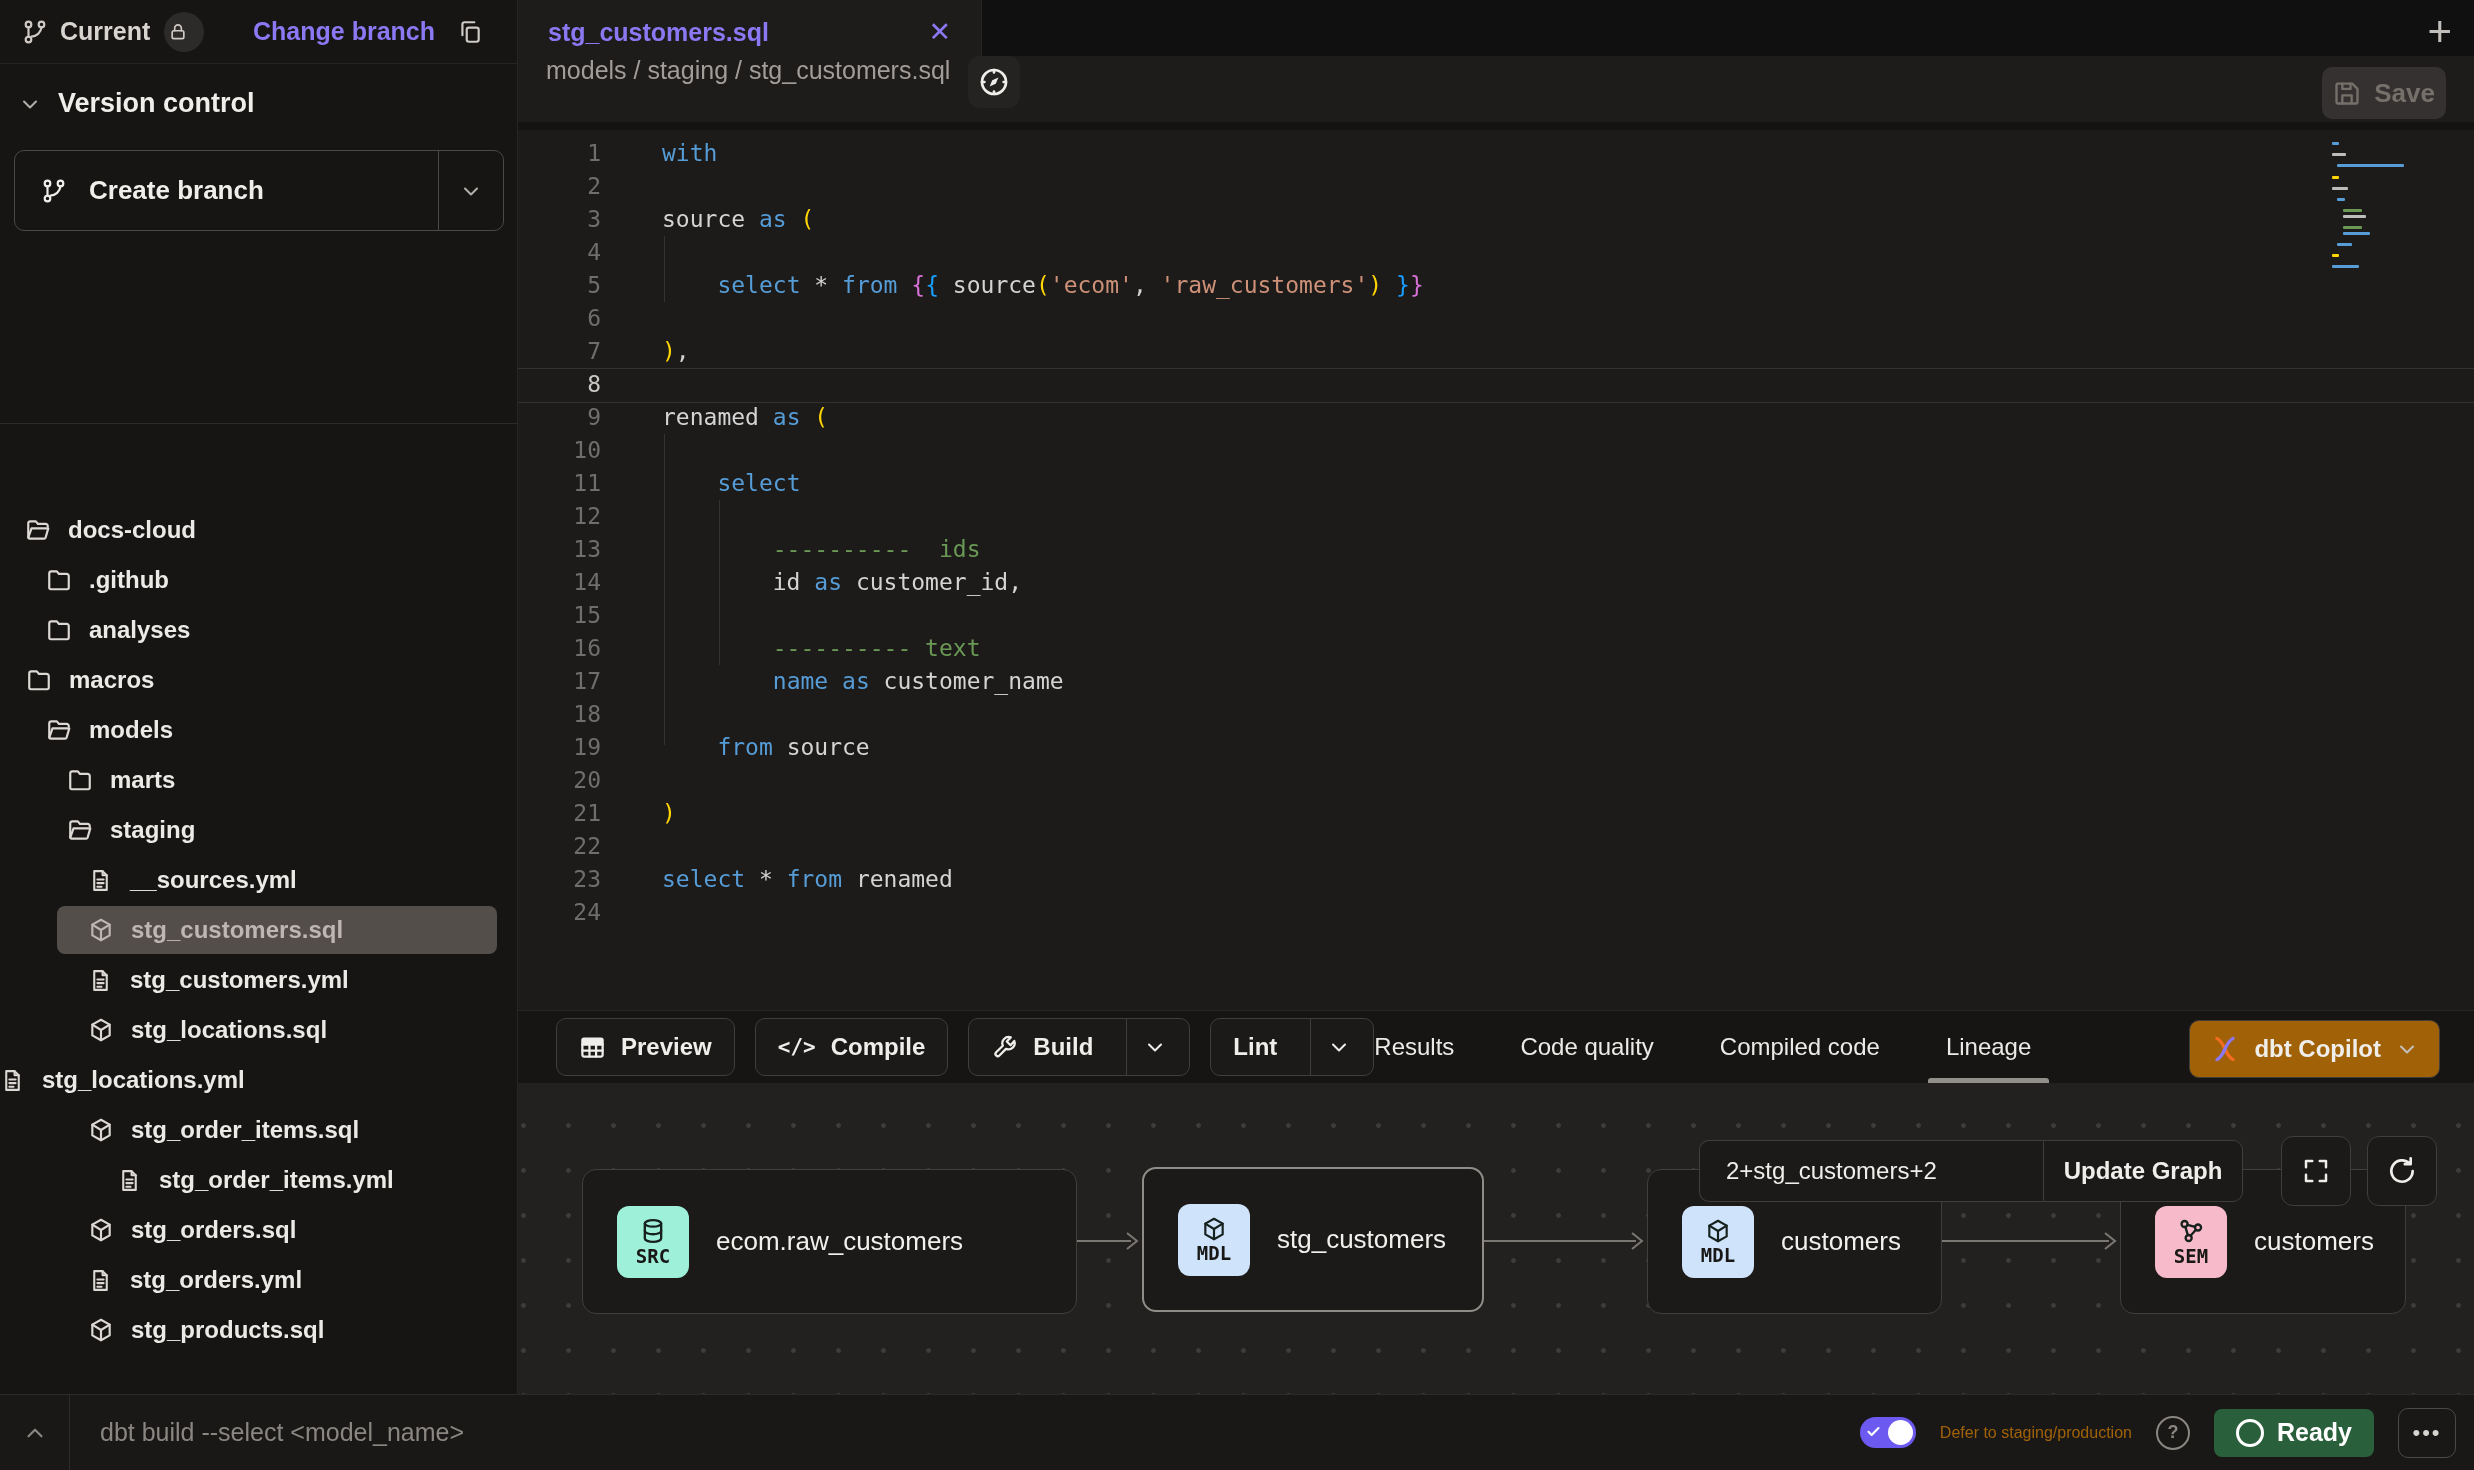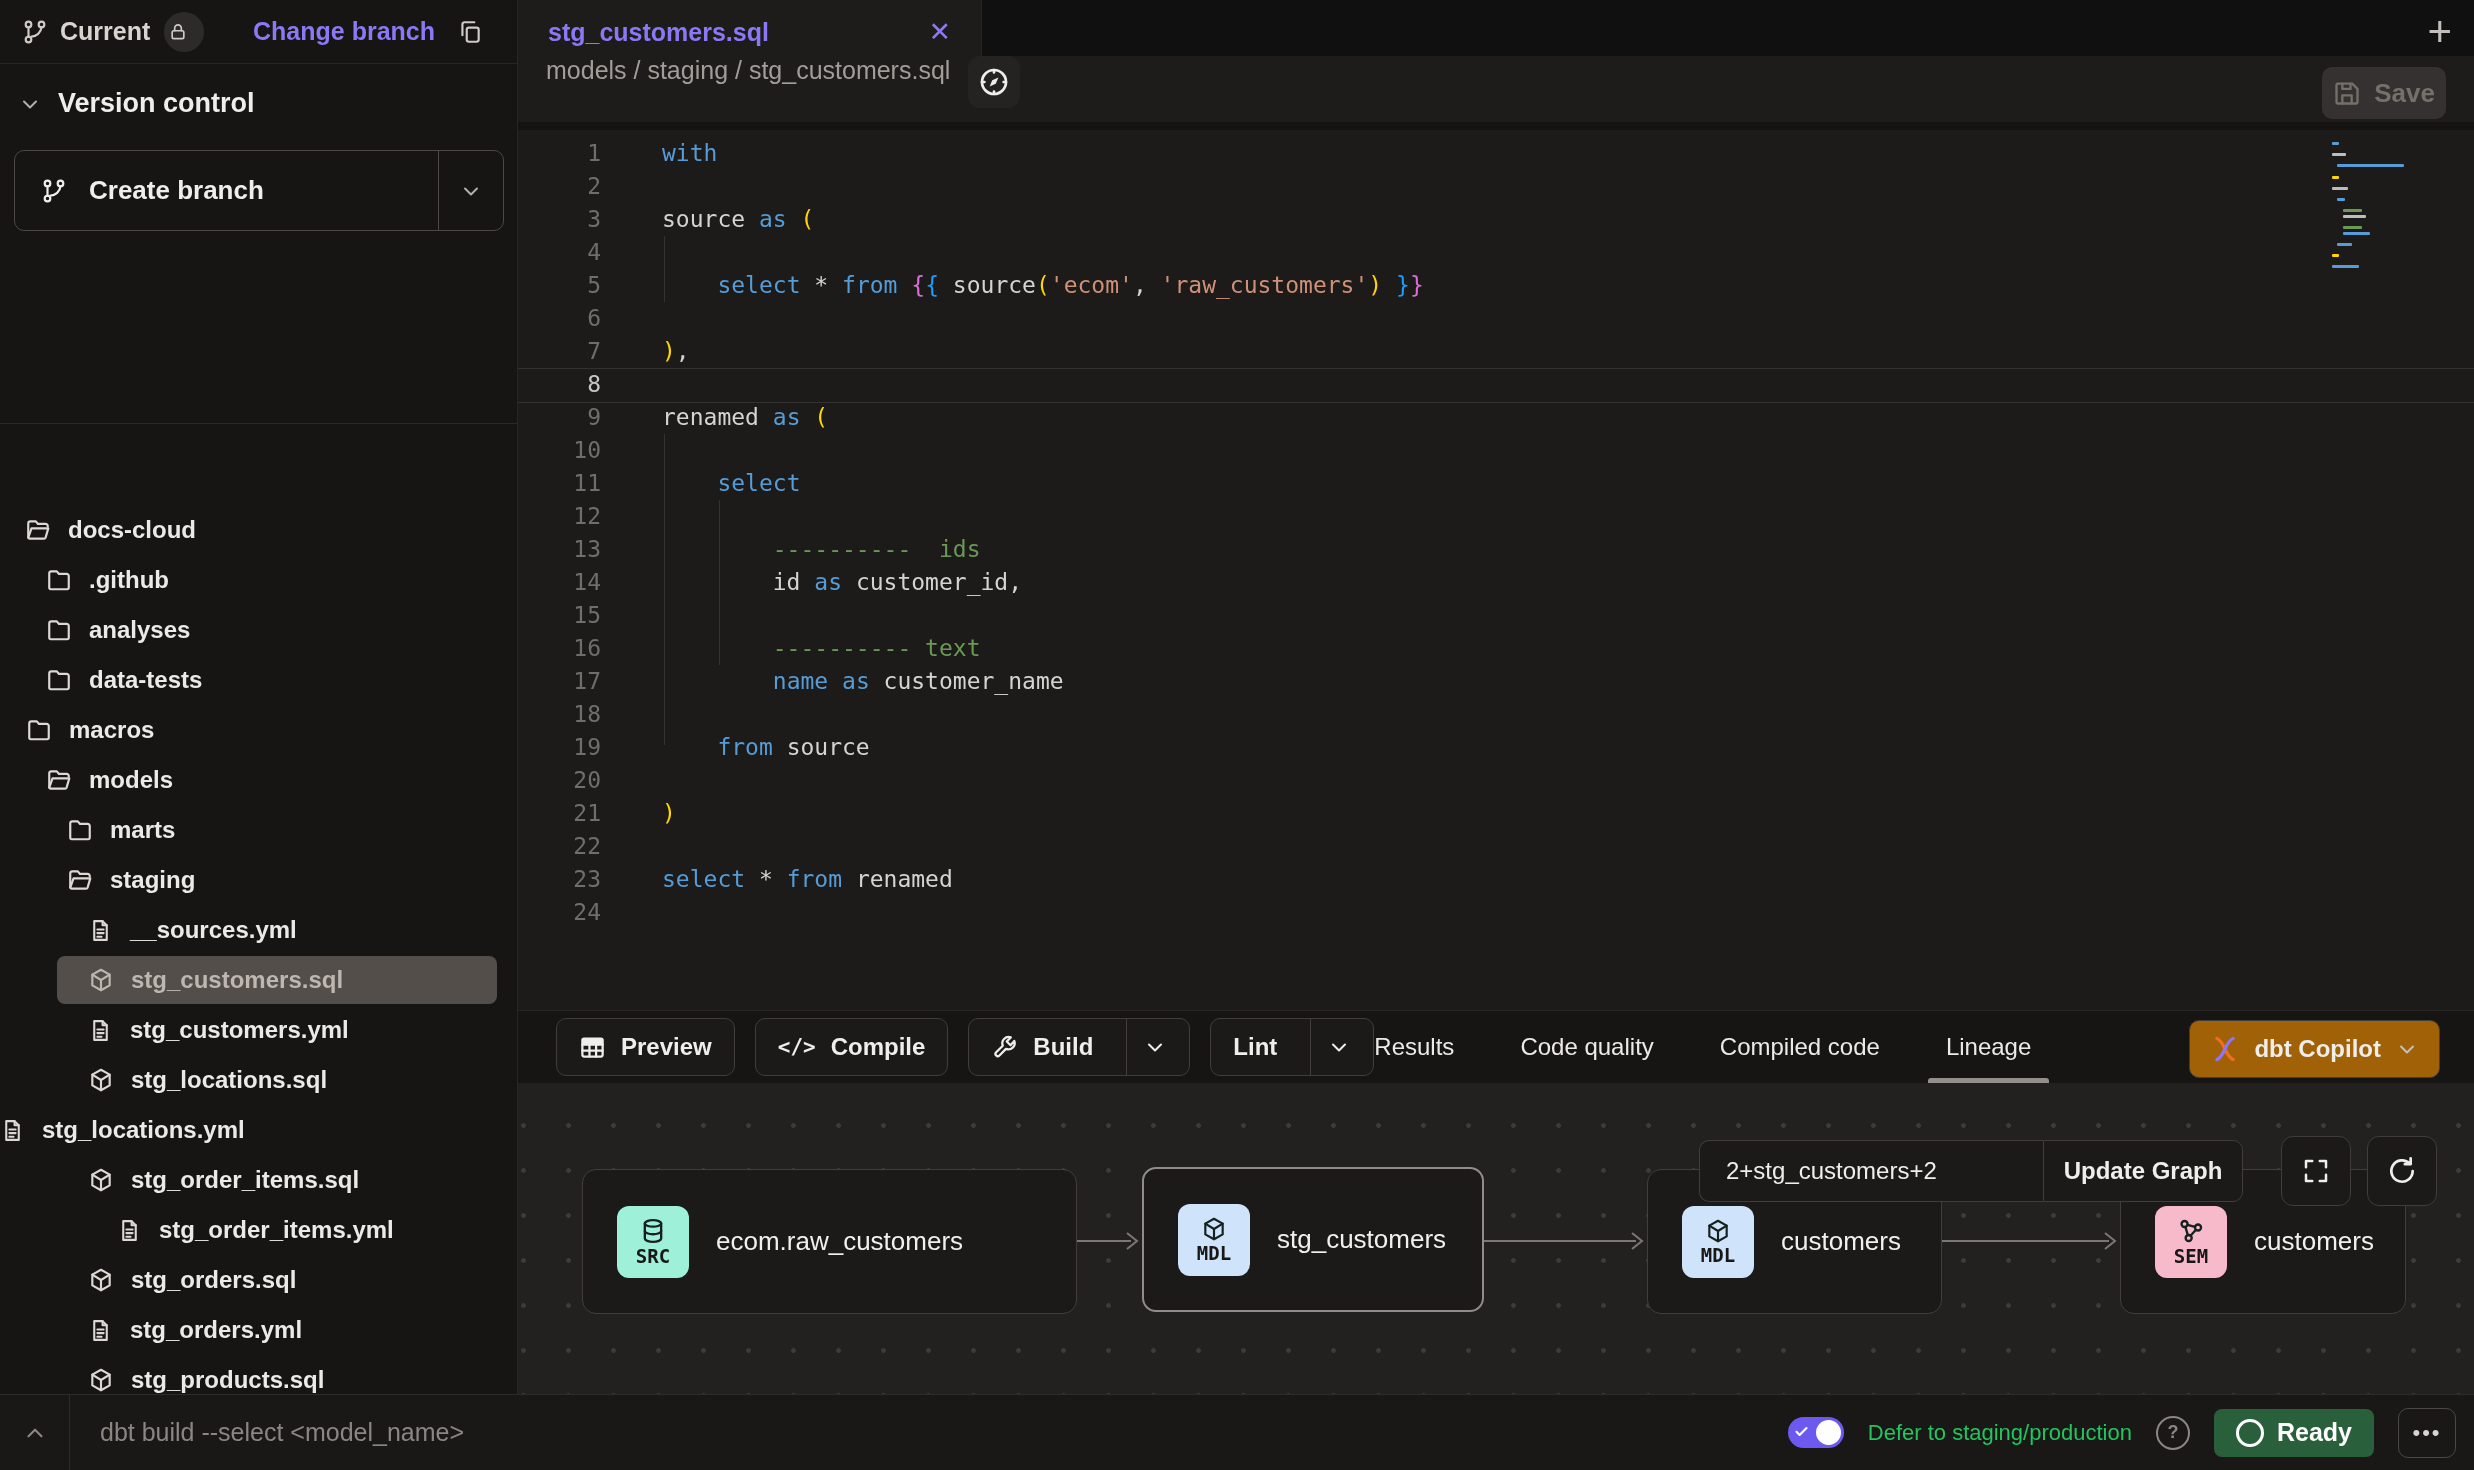--- a/index.html
+++ b/index.html
@@ -112,21 +112,21 @@
 
   
   .statusbar{position:absolute;left:0;bottom:0;width:100%;height:75px;background:#191817;border-top:1px solid #2d2b2a;}
   .sb-caret{position:absolute;left:0;top:0;width:69px;height:100%;border-right:1px solid #2d2b2a;
             display:flex;align-items:center;justify-content:center;color:#8a8681;cursor:pointer;}
   .sb-cmd{position:absolute;left:100px;top:0;height:100%;display:flex;align-items:center;font-size:25px;color:#8a8681;cursor:text;}
   .sb-right{position:absolute;right:18px;top:0;height:100%;display:flex;align-items:center;gap:24px;}
   .toggle{width:56px;height:31px;border-radius:16px;background:#6c5af0;position:relative;cursor:pointer;}
   .toggle .knob{position:absolute;right:3px;top:3px;width:25px;height:25px;border-radius:50%;background:#fff;}
   .toggle .ic{position:absolute;left:6px;top:7px;color:#fff;}
-  .defer-label{font-size:22px;color:#22c55e;}
+  .defer-label{font-size:16px;color:#a16207;}
   .help-circ{width:30px;height:30px;border-radius:50%;border:2px solid #8a8681;color:#8a8681;font-size:18px;font-weight:700;
              display:flex;align-items:center;justify-content:center;}
   .ready-btn{height:48px;border-radius:8px;background:#2a5f3c;display:flex;align-items:center;gap:13px;padding:0 22px;cursor:pointer;}
   .ready-circ{width:22px;height:22px;border-radius:50%;border:3px solid #fff;}
   .ready-label{font-size:25px;font-weight:700;color:#fff;}
   .dots-btn{width:56px;height:48px;border:1.5px solid #4b4845;border-radius:10px;display:flex;align-items:center;justify-content:center;
             color:#d8d4d0;font-size:22px;letter-spacing:2px;cursor:pointer;}
 </style>
 </head>
 <body>
@@ -209,28 +209,20 @@
           </span>
           <span class="flabel">.github</span>
         </div>
         <div class="fitem" style="padding-left: 46px;">
           <span class="ic">
             <svg width="26" height="26" viewBox="0 0 24 24">
               <path d="M3 19V6a2 2 0 0 1 2-2h5l2 2.4h7a2 2 0 0 1 2 2V19a1.5 1.5 0 0 1-1.5 1.5h-15A1.5 1.5 0 0 1 3 19z"></path>
             </svg>
           </span>
           <span class="flabel">analyses</span>
-        </div>
-        <div class="fitem" style="padding-left: 46px;">
-          <span class="ic">
-            <svg width="26" height="26" viewBox="0 0 24 24">
-              <path d="M3 19V6a2 2 0 0 1 2-2h5l2 2.4h7a2 2 0 0 1 2 2V19a1.5 1.5 0 0 1-1.5 1.5h-15A1.5 1.5 0 0 1 3 19z"></path>
-            </svg>
-          </span>
-          <span class="flabel">data-tests</span>
         </div>
         <div class="fitem" style="padding-left: 26px;">
           <span class="ic">
             <svg width="26" height="26" viewBox="0 0 24 24">
               <path d="M3 19V6a2 2 0 0 1 2-2h5l2 2.4h7a2 2 0 0 1 2 2V19a1.5 1.5 0 0 1-1.5 1.5h-15A1.5 1.5 0 0 1 3 19z"></path>
             </svg>
           </span>
           <span class="flabel">macros</span>
         </div>
         <div class="fitem" style="padding-left: 46px;">

